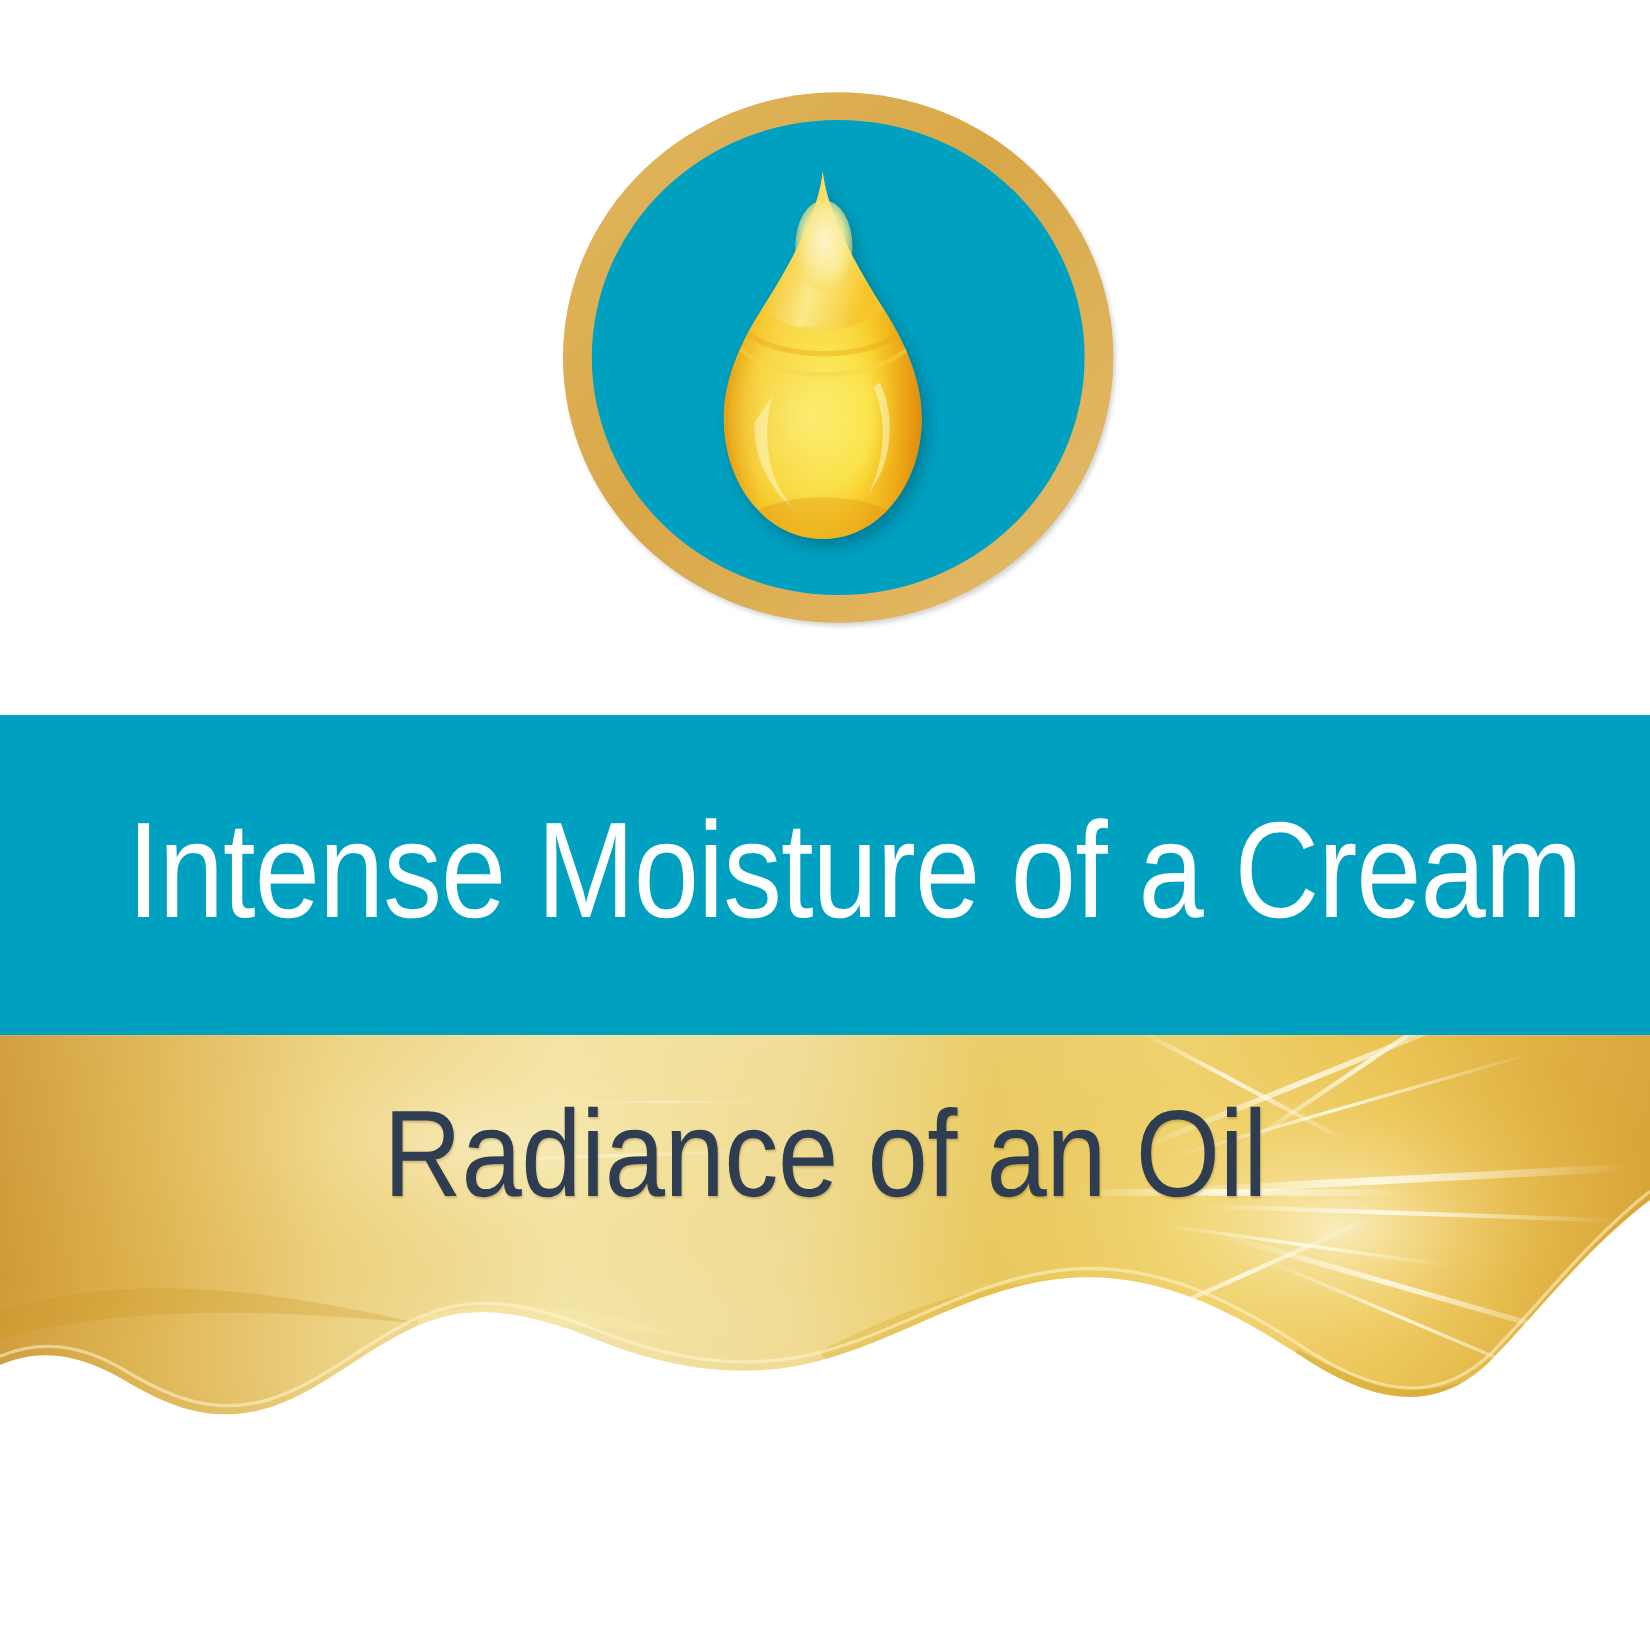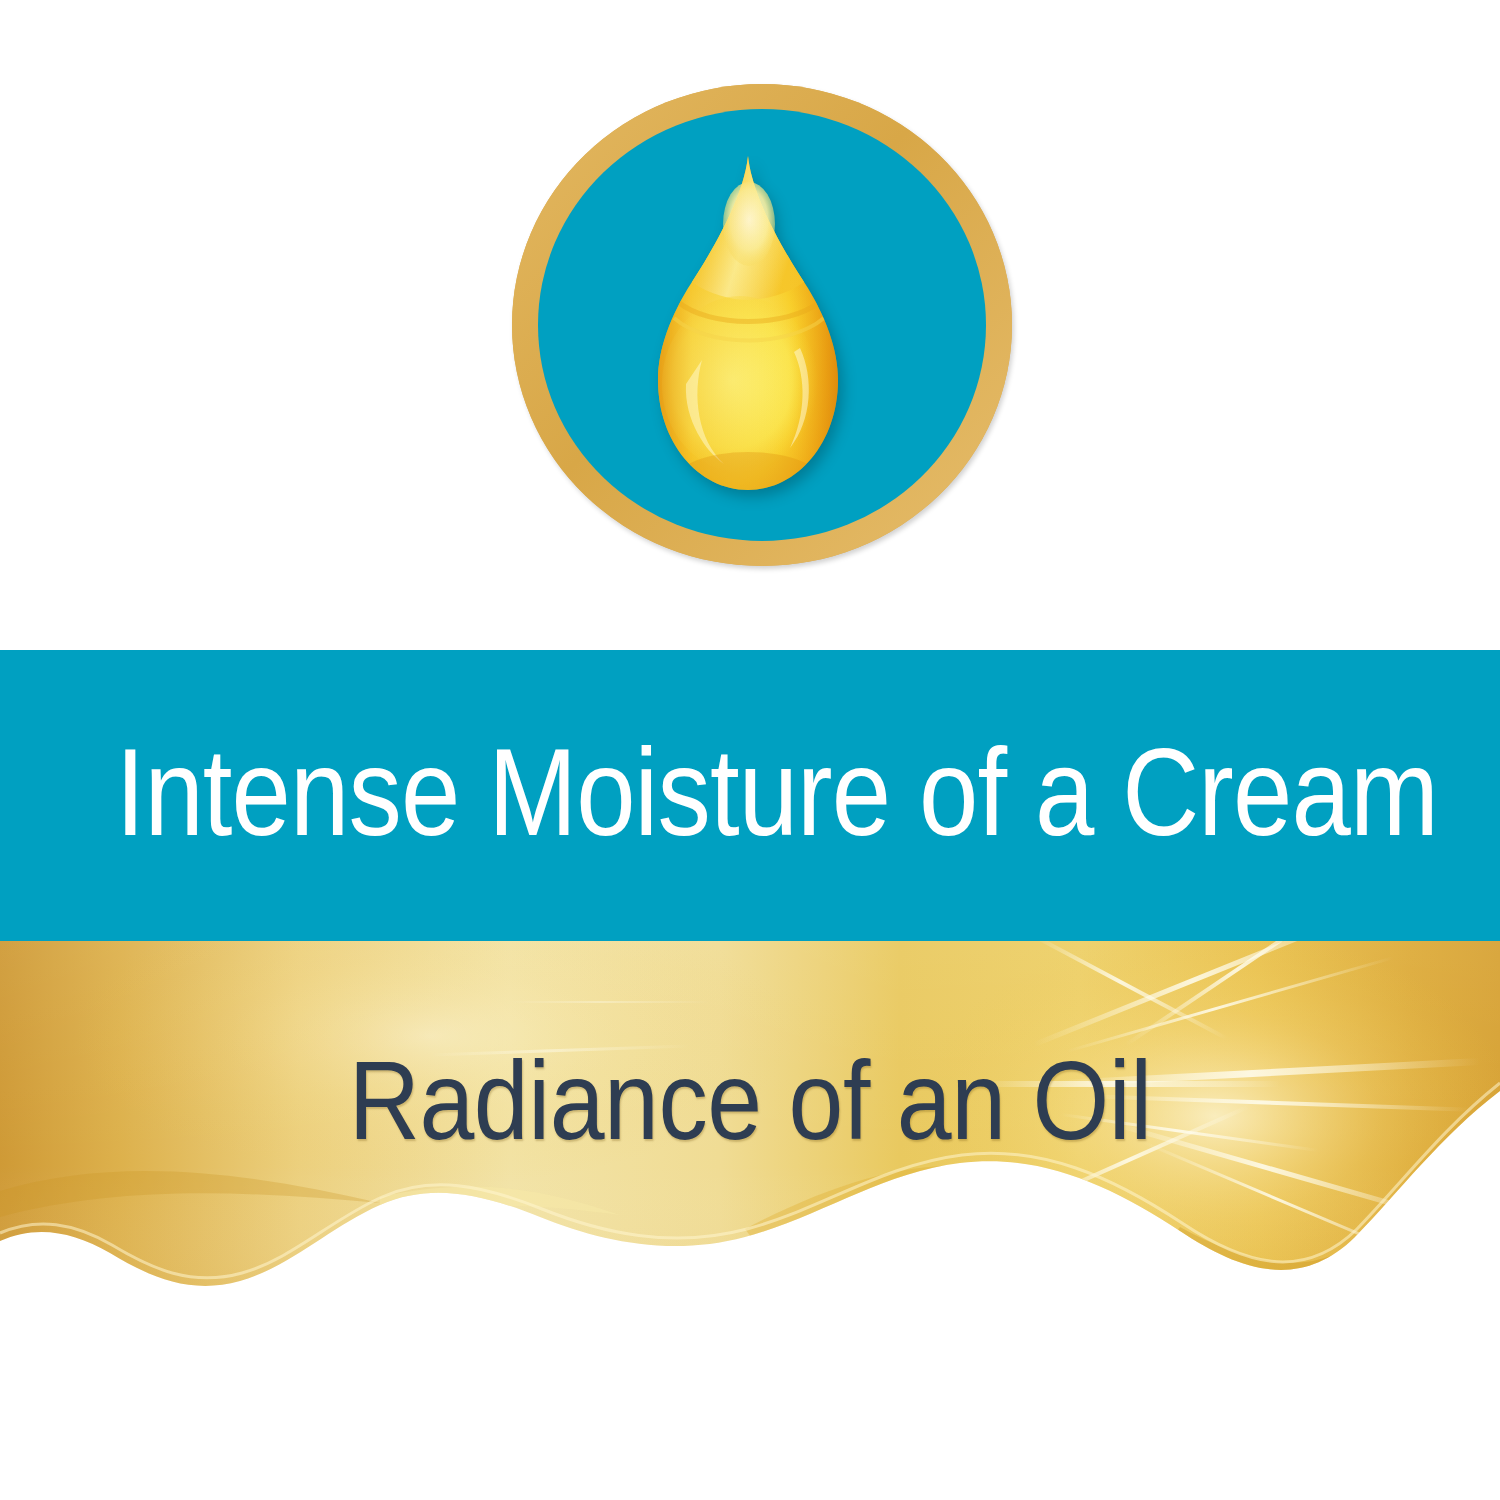--- a/index.html
+++ b/index.html
@@ -105,21 +105,21 @@
     height: 559px;
   }
 
   .subline-wrap {
     position: absolute;
     left: 0;
     top: 941px;
     width: 1500px;
     height: 230px;
     display: flex;
-    align-items: flex-end;
+    align-items: center;
     justify-content: center;
     pointer-events: none;
   }
   .subline {
     color: #2e3d52;
     font-family: "Liberation Sans", sans-serif;
     font-size: 112px;
     font-weight: 400;
     line-height: 1;
     letter-spacing: -0.5px;

